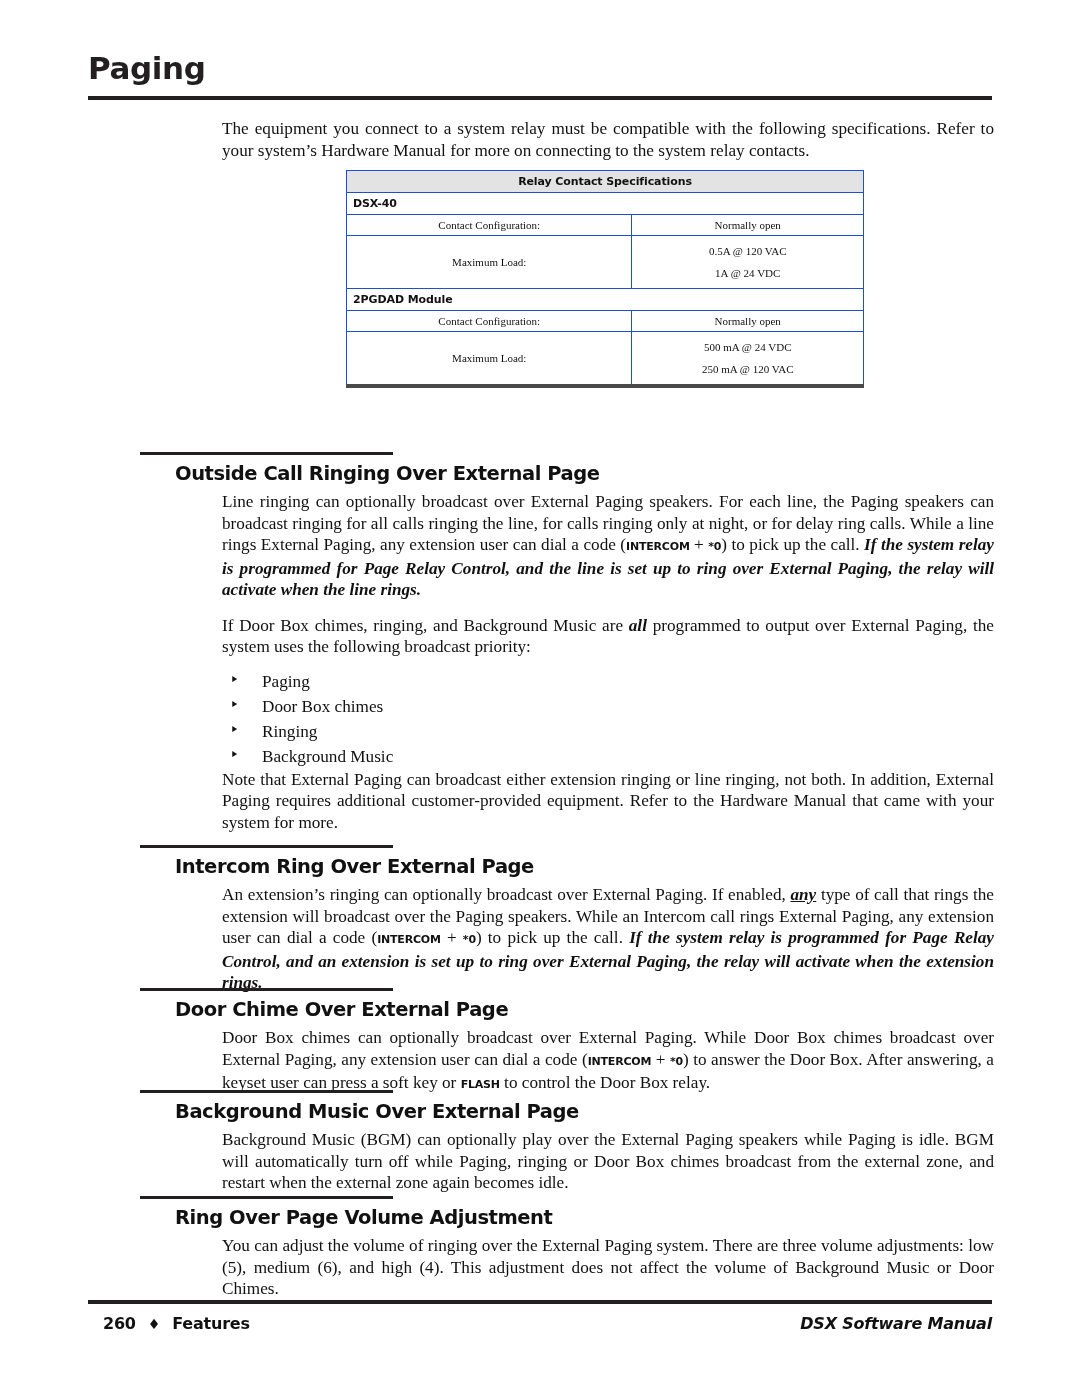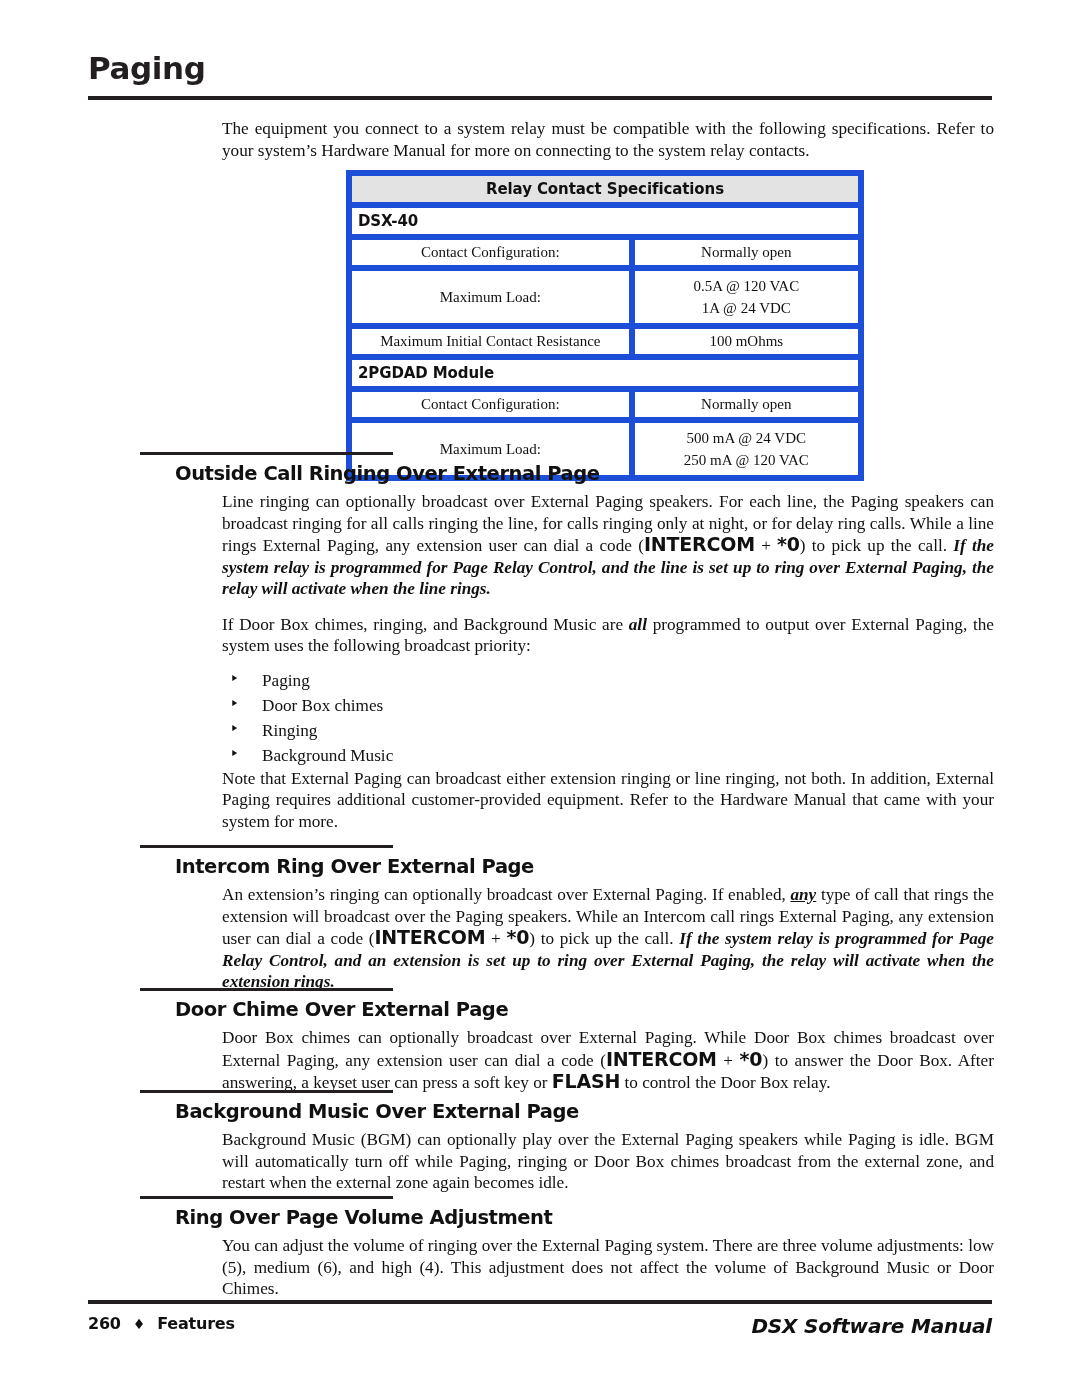--- a/index.html
+++ b/index.html
@@ -55,21 +55,21 @@
     font-size: 17.2px;
     line-height: 21.5px;
     text-align: justify;
     text-justify: inter-word;
   }
   p.para + p.para { margin-top: 14px; }
 
   b.kw {
     font-family: "DejaVu Sans", sans-serif;
     font-weight: bold;
-    font-size: 19px;
+    font-size: 11px;
     letter-spacing: -0.2px;
   }
   i.emph {
     font-weight: bold;
     font-style: italic;
   }
   u.undr {
     font-weight: bold;
     font-style: italic;
     text-decoration: underline;
@@ -83,22 +83,22 @@
     width: 518px;
   }
   table.spec {
     border-collapse: collapse;
     width: 518px;
     border: 1.5px solid #4a4a4a;
     border-bottom-width: 4px;
     background: #ffffff;
   }
   table.spec td {
-    border: 6px solid #1d4ed8;
-    font-size: 15px;
+    border: 1px solid #1d4ed8;
+    font-size: 11px;
     padding: 4px 6px;
     vertical-align: middle;
   }
   td.th-main {
     background: #e3e3e3;
     text-align: center;
     font-family: "DejaVu Sans", sans-serif;
     font-weight: bold;
     font-size: 15.5px;
     letter-spacing: -0.1px;
@@ -190,30 +190,30 @@
   .footer-left {
     position: absolute;
     left: 0;
     top: 0;
     font-family: "DejaVu Sans", sans-serif;
     font-weight: bold;
     font-size: 16px;
     letter-spacing: -0.2px;
     color: #111;
   }
-  .footer-left .pg { margin-right: 12px; }
+  .footer-left .pg { margin-right: 12px; margin-left: 15px; }
   .footer-left .dia { margin-right: 12px; font-size: 14px; }
   .footer-right {
     position: absolute;
     right: 0;
     top: 0;
     font-family: "DejaVu Sans", sans-serif;
     font-weight: bold;
     font-style: italic;
-    font-size: 20px;
+    font-size: 16px;
     letter-spacing: -0.2px;
     color: #111;
   }
 </style>
 </head>
 <body>
 
 <div class="page">
 
   <div class="page-title">Paging</div>
@@ -235,24 +235,20 @@
         <tr>
           <td class="lab">Contact Configuration:</td>
           <td class="val">Normally open</td>
         </tr>
         <tr>
           <td class="lab">Maximum Load:</td>
           <td class="val">
             <span class="ln">0.5A @ 120 VAC</span>
             <span class="ln">1A @ 24 VDC</span>
           </td>
-        </tr>
-        <tr>
-          <td class="lab">Maximum Initial Contact Resistance</td>
-          <td class="val">100 mOhms</td>
         </tr>
         <tr>
           <td class="subhead" colspan="2">2PGDAD Module</td>
         </tr>
         <tr>
           <td class="lab">Contact Configuration:</td>
           <td class="val">Normally open</td>
         </tr>
         <tr>
           <td class="lab">Maximum Load:</td>

